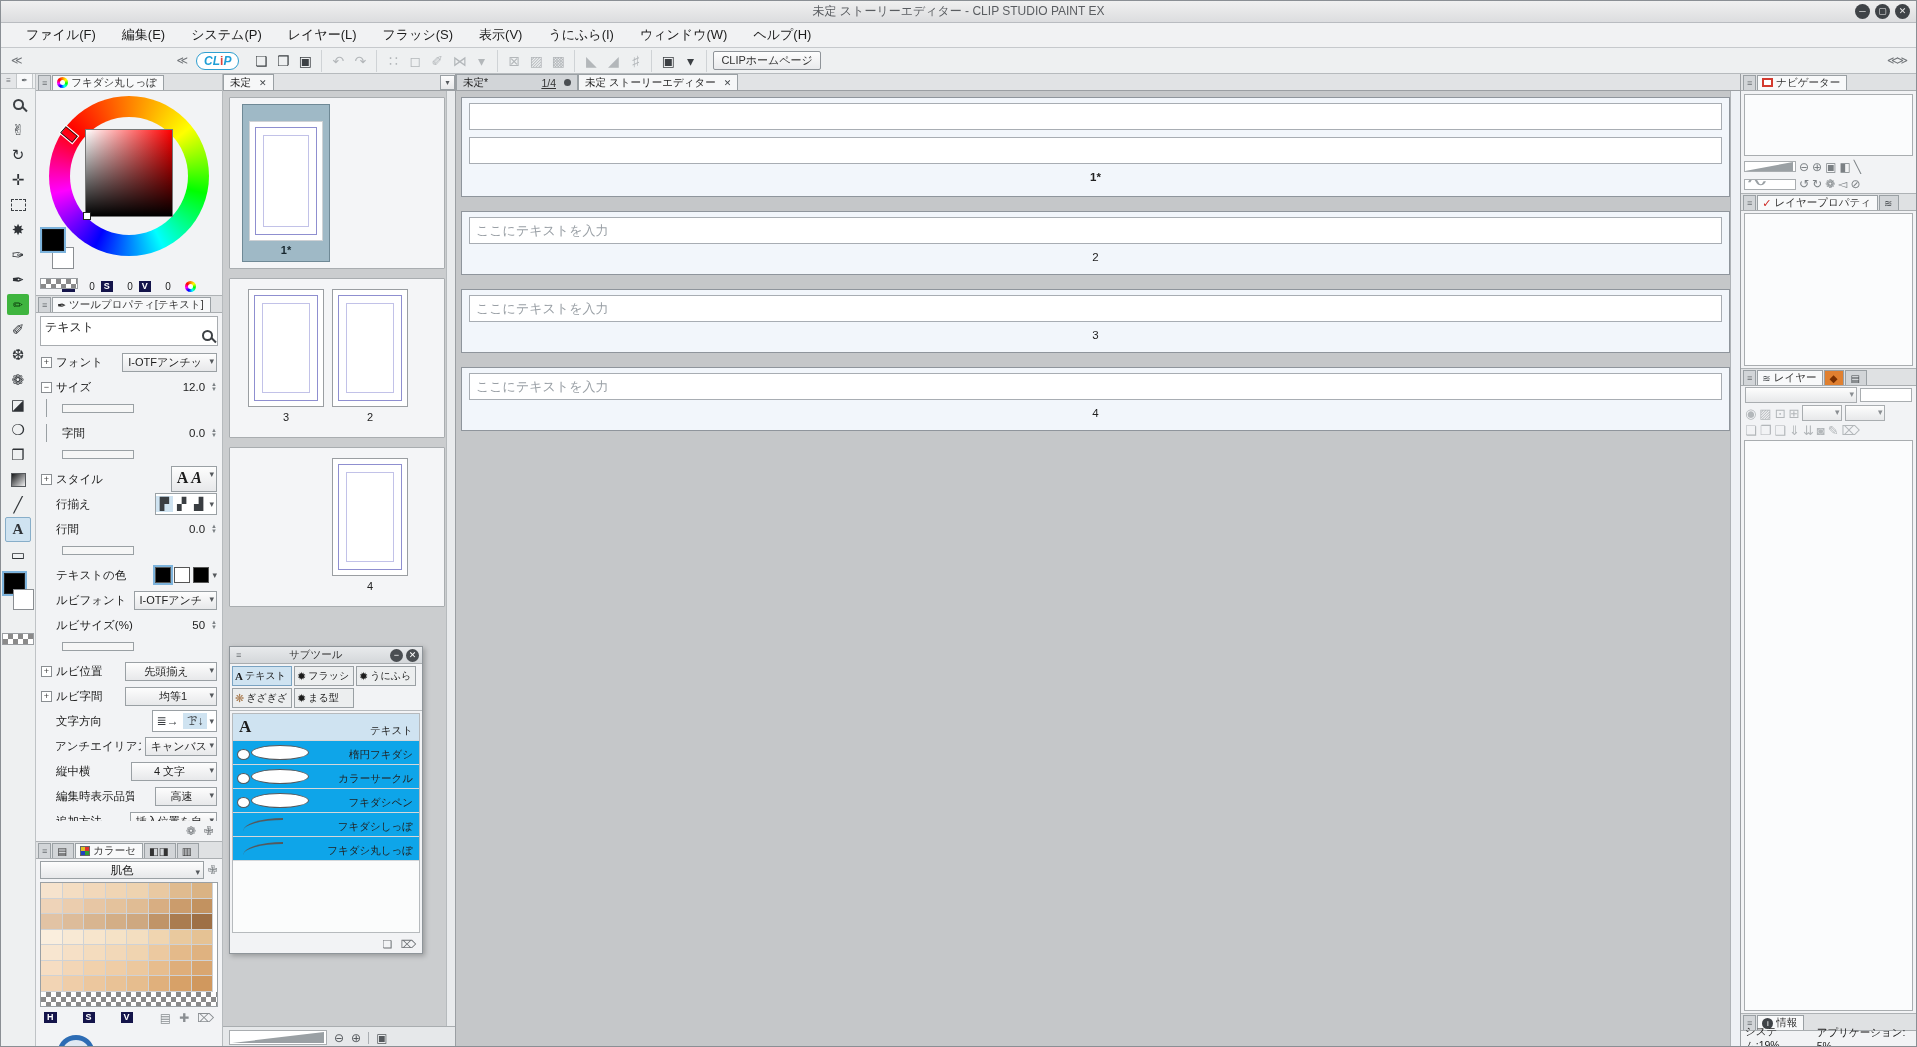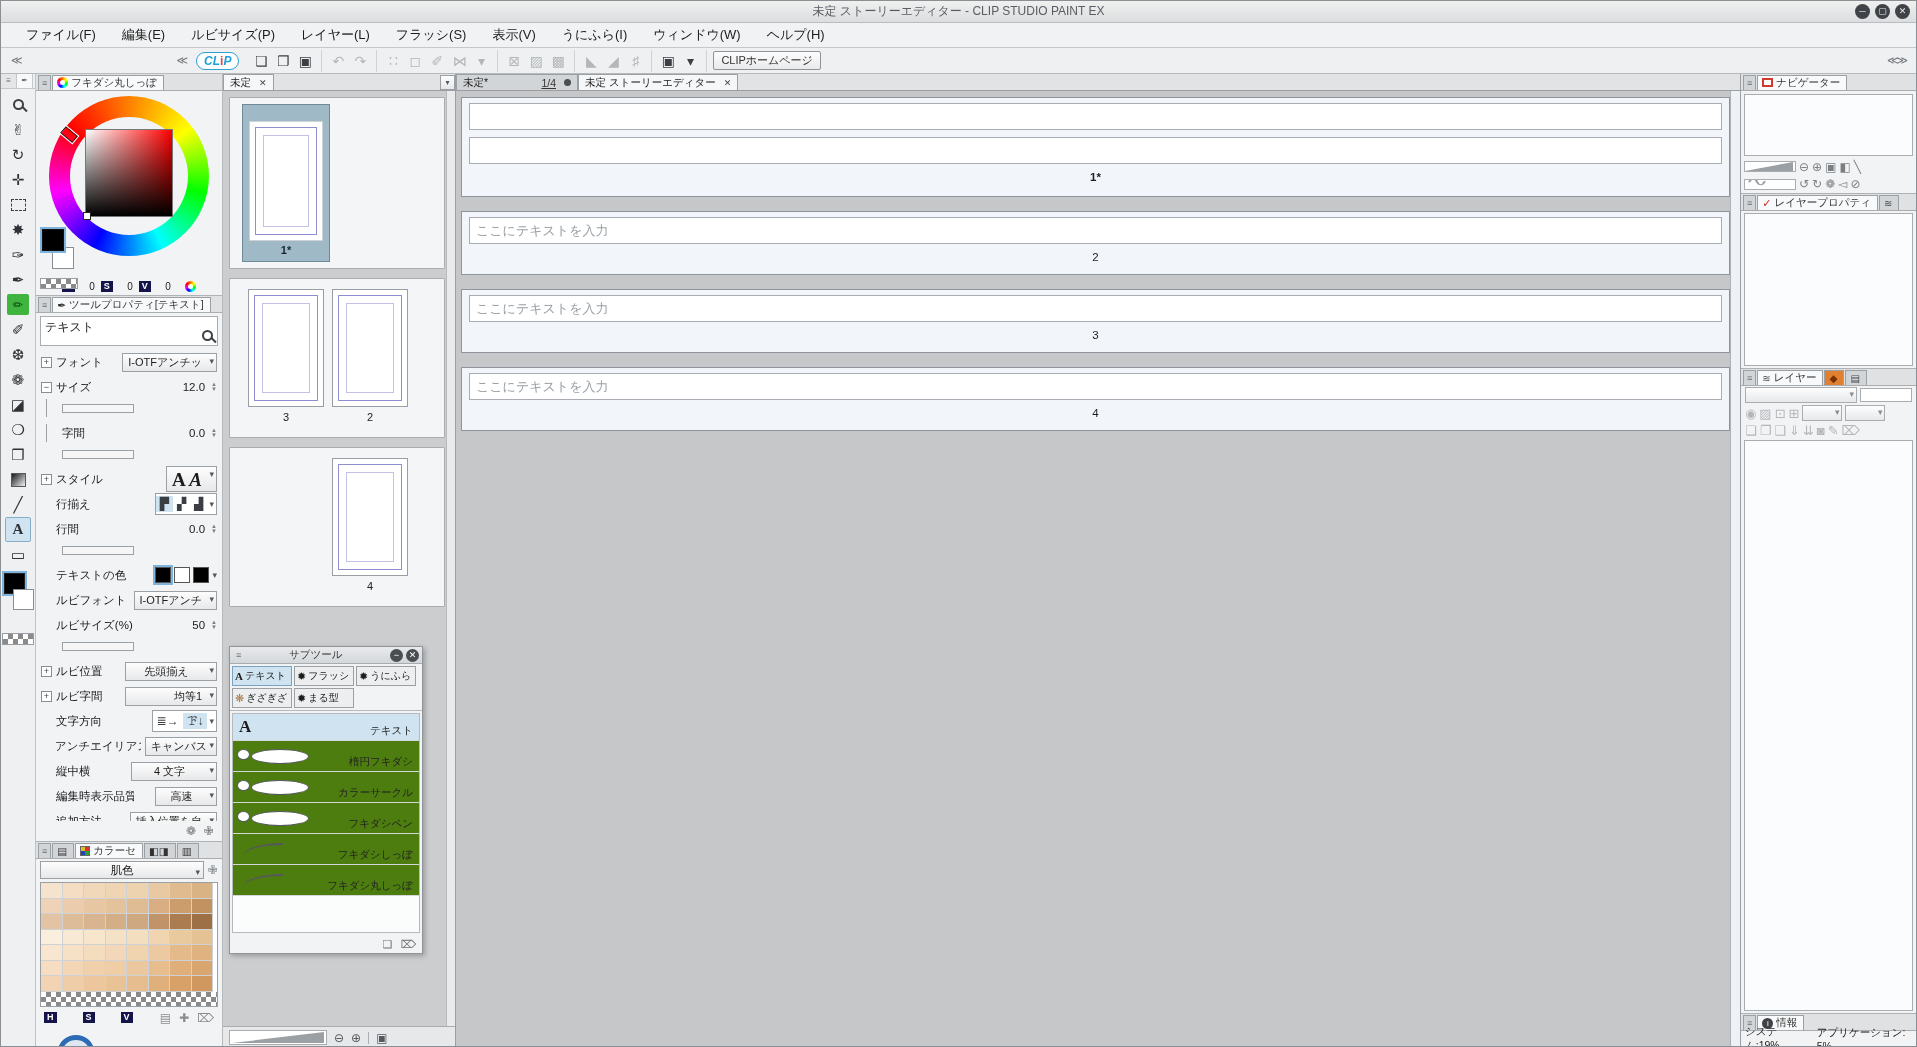--- a/index.html
+++ b/index.html
@@ -86,21 +86,21 @@
   .tp-rows{flex:1;padding:2px 5px;display:flex;flex-direction:column;gap:3px;overflow:hidden;}
   .tp-row{display:flex;align-items:center;min-height:22px;font-size:11.5px;gap:4px;}
   .tp-row .lbl{white-space:nowrap;overflow:hidden;}
   .expander{width:11px;height:11px;border:1px solid #8a8e92;background:#fff;font-size:9px;line-height:9px;text-align:center;color:#444;flex:0 0 11px;}
   .slider{width:72px;height:9px;border:1px solid #9aa0a4;background:#f6f6f6;position:relative;}
   .slider .fill{height:100%;background:linear-gradient(#e8e8e8,#b9babc);}
   .numval{margin-left:auto;font-size:11.5px;text-align:right;}
   .stepper{display:flex;flex-direction:column;font-size:6px;color:#7b8084;line-height:5px;padding-left:2px;}
   .dd{margin-left:auto;border:1px solid #9aa0a4;background:linear-gradient(#fdfdfd,#e7e8ea);font-size:11px;padding:1px 14px 1px 5px;position:relative;white-space:nowrap;overflow:hidden;max-width:108px;height:19px;}
   .dd::after{content:'▾';position:absolute;right:2px;top:2px;font-size:9px;color:#55595d;}
-  .dd.big{height:26px;font-size:19px;padding-top:2px;}
+  .dd.big{height:26px;font-size:16px;padding-top:2px;}
   .alignbox{margin-left:auto;display:flex;border:1px solid #9aa0a4;background:#fff;height:22px;align-items:center;}
   .alignbox span{padding:1px 4px;font-size:12px;color:#3a3e42;}
   .alignbox span.on{background:#cfe3f1;}
   .alignbox .ddar{font-size:9px;color:#55595d;padding:0 2px;}
   .swatch-sm{width:16px;height:16px;border:1px solid #555;display:inline-block;}
   .tp-foot{height:20px;display:flex;justify-content:flex-end;align-items:center;gap:8px;padding:0 8px;font-size:12px;color:#6e7276;}
   .indent{width:12px;border-left:1px solid #9aa0a4;height:18px;margin-left:5px;}
 
   
   .cs{flex:1;}
@@ -145,21 +145,21 @@
   
   .subtool{position:absolute;left:6px;top:572px;width:194px;height:308px;background:#f2f3f5;border:1px solid #8f959a;box-shadow:2px 2px 5px rgba(0,0,0,.25);display:flex;flex-direction:column;z-index:5;}
   .st-head{height:17px;background:linear-gradient(#e8eaec,#d4d7da);border-bottom:1px solid #a9adb0;display:flex;align-items:center;padding:0 3px;font-size:10.5px;color:#333;}
   .st-title{flex:1;text-align:center;}
   .st-btn{width:13px;height:13px;border-radius:50%;background:#4a4e52;color:#fff;font-size:9px;line-height:12px;text-align:center;margin-left:3px;}
   .st-tabs{display:flex;flex-wrap:wrap;padding:2px;gap:2px;border-bottom:1px solid #b6babd;}
   .st-tab{flex:0 0 60px;height:20px;border:1px solid #9aa0a4;background:#eceeef;display:flex;align-items:center;gap:2px;font-size:10px;padding:0 2px;overflow:hidden;white-space:nowrap;}
   .st-tab.on{background:#cfe3f1;border-color:#7aa3c2;}
   .st-tab .g{font-size:11px;}
   .st-list{flex:1;display:flex;flex-direction:column;overflow:hidden;background:#fbfcfc;margin:2px;border:1px solid #b6babd;}
-  .st-item{height:31px;border-bottom:1px solid #d4d7da;display:flex;align-items:center;padding:0 6px;position:relative;background:#4d7c0f;}
+  .st-item{height:24px;border-bottom:1px solid #d4d7da;display:flex;align-items:center;padding:0 6px;position:relative;background:#0ea5e9;}
   .st-item.on{background:#cfe3f1;}
   .st-item .label{position:absolute;right:6px;bottom:2px;font-size:10.5px;color:#222;}
   .bigA{font-family:"Liberation Serif","DejaVu Serif",serif;font-weight:bold;font-size:17px;}
   .oval{width:58px;height:15px;border:1px solid #55595d;border-radius:50%;background:#fff;margin-left:12px;}
   .oval-dot{position:absolute;left:4px;top:8px;width:13px;height:11px;border:1px solid #55595d;border-radius:50%;background:#fff;}
   .tail-arc{width:40px;height:13px;border-top:2px solid #55595d;border-radius:100% 0 0 0;margin-left:4px;}
   .st-foot{height:18px;display:flex;justify-content:flex-end;align-items:center;gap:8px;padding:0 6px;font-size:11px;color:#6e7276;}
 
   
   .story-win{flex:1;background:#c5c7c9;display:flex;flex-direction:column;position:relative;border-right:1px solid #9b9fa3;}
@@ -201,21 +201,21 @@
     <div class="win-btns">
         <div class="win-btn">─</div>
         <div class="win-btn">▢</div>
         <div class="win-btn">✕</div>
       </div>
   </div>
 
   <div class="menubar">
       <div class="menu-item">ファイル(F)</div>
       <div class="menu-item">編集(E)</div>
-      <div class="menu-item">ルビサイズ(P)</div>
+      <div class="menu-item">システム(P)</div>
       <div class="menu-item">レイヤー(L)</div>
       <div class="menu-item">フラッシ(S)</div>
       <div class="menu-item">表示(V)</div>
       <div class="menu-item">うにふら(I)</div>
       <div class="menu-item">ウィンドウ(W)</div>
       <div class="menu-item">ヘルプ(H)</div>
     </div>
 
   <div class="toolbar">
     <span class="collapse">≪</span>
@@ -423,21 +423,21 @@
             <span class="slider"><span class="fill" style="width:45%"></span></span>
           </div>
           <div class="tp-row">
             <span class="expander">+</span>
             <span class="lbl">ルビ位置</span>
             <span class="dd" style="min-width:92px;text-align:center;">先頭揃え</span>
           </div>
           <div class="tp-row">
             <span class="expander">+</span>
             <span class="lbl">ルビ字間</span>
-            <span class="dd" style="min-width:92px;text-align:right;padding-left:18px;">均等1</span>
+            <span class="dd" style="min-width:92px;text-align:center;padding-left:18px;">均等1</span>
           </div>
           <div class="tp-row">
             <span style="width:11px"></span>
             <span class="lbl">文字方向</span>
             <span class="alignbox">
                 <span>≣→</span>
                 <span class="on">ꘘ↓</span>
                 <span class="ddar">▾</span>
               </span>
           </div>

